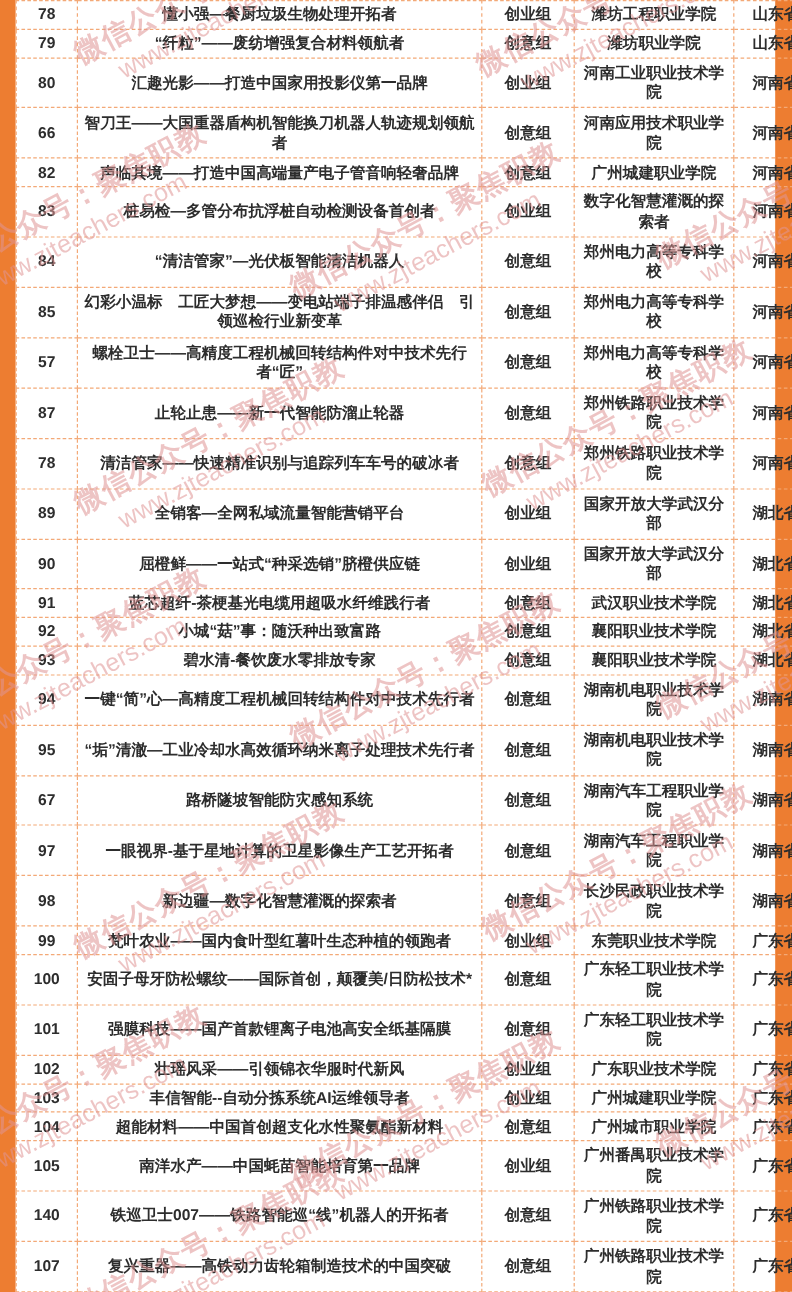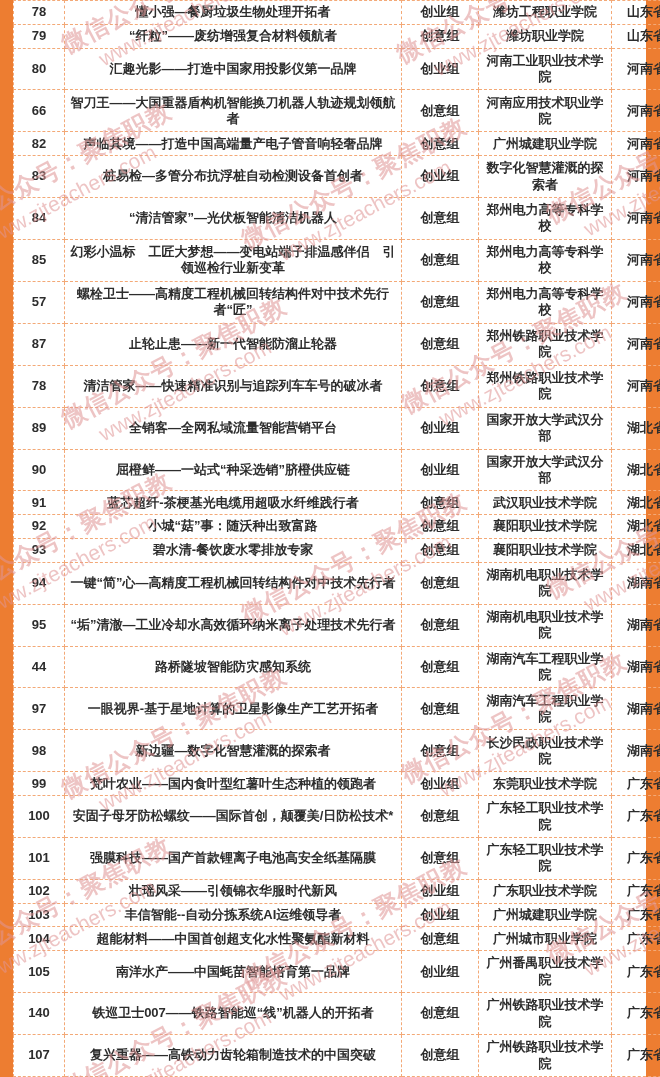--- a/index.html
+++ b/index.html
@@ -206,21 +206,21 @@
             <td class="col-province">湖南省</td>
           </tr>
           <tr>
             <td class="col-no">95</td>
             <td class="col-project">“垢”清澈—工业冷却水高效循环纳米离子处理技术先行者</td>
             <td class="col-group">创意组</td>
             <td class="col-school">湖南机电职业技术学院</td>
             <td class="col-province">湖南省</td>
           </tr>
           <tr>
-            <td class="col-no">44</td>
+            <td class="col-no">67</td>
             <td class="col-project">路桥隧坡智能防灾感知系统</td>
             <td class="col-group">创意组</td>
             <td class="col-school">湖南汽车工程职业学院</td>
             <td class="col-province">湖南省</td>
           </tr>
           <tr>
             <td class="col-no">97</td>
             <td class="col-project">一眼视界-基于星地计算的卫星影像生产工艺开拓者</td>
             <td class="col-group">创意组</td>
             <td class="col-school">湖南汽车工程职业学院</td>

